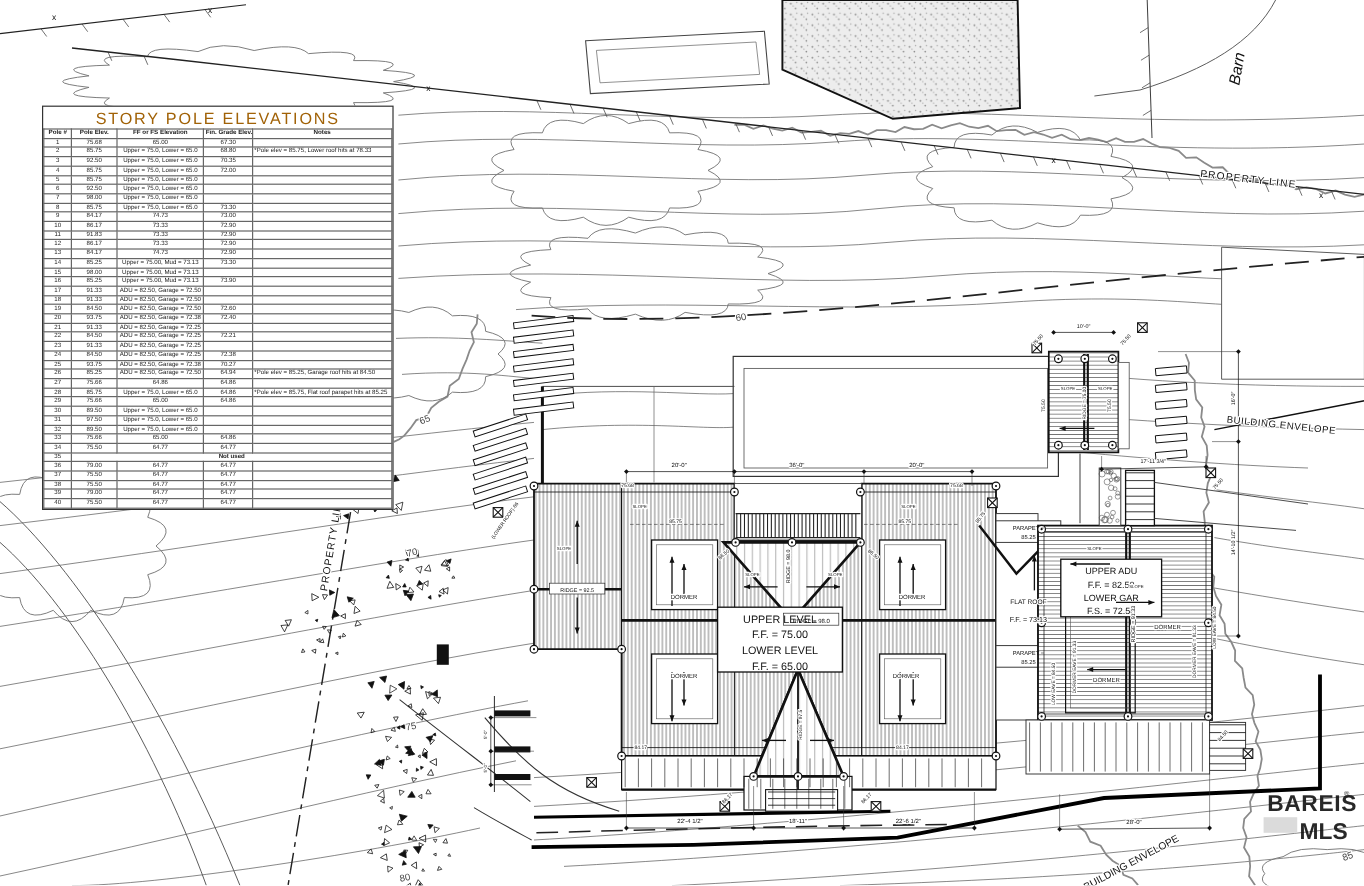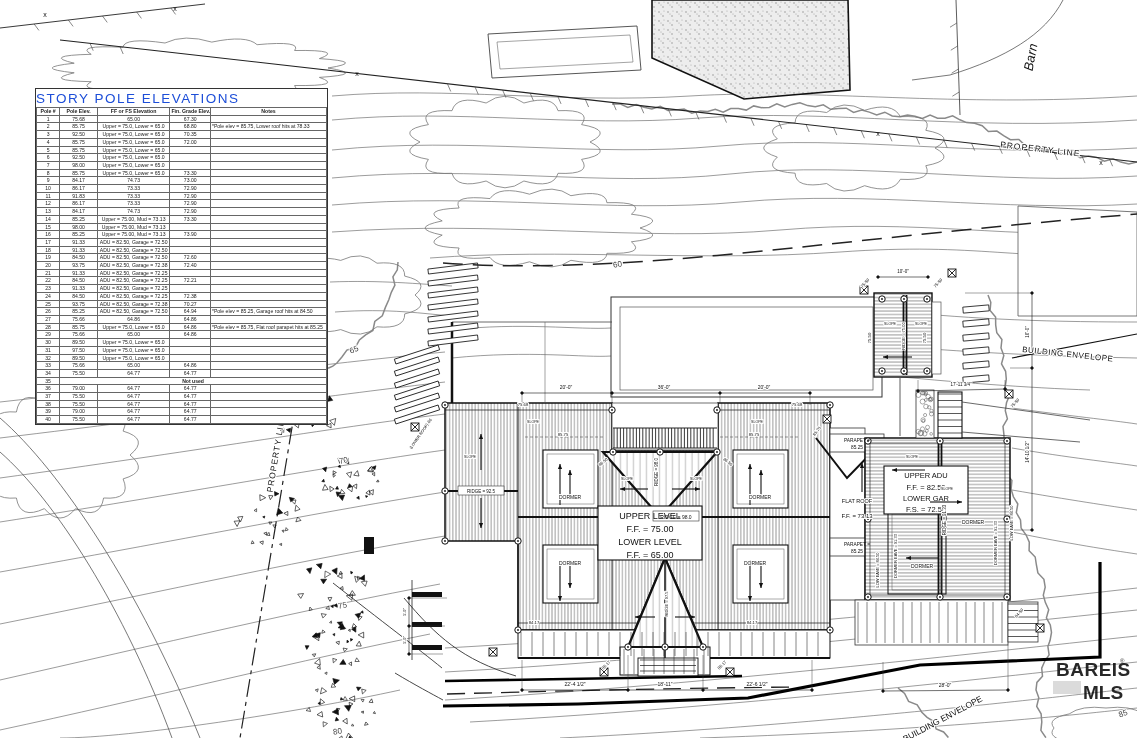--- a/index.html
+++ b/index.html
@@ -6,21 +6,21 @@
   #canvas{position:relative;width:1137px;height:738px;background:#fff;overflow:hidden;
           font-family:"Liberation Sans",sans-serif;}
   svg{position:absolute;left:0;top:0;}
   .t{font-family:"Liberation Sans",sans-serif;fill:#111;}
   .mid{text-anchor:middle;}
   .halo{paint-order:stroke;stroke:#fff;stroke-width:2px;stroke-linejoin:round;}
   .gray{fill:#444;}
   
   #table-box{position:absolute;left:35px;top:88px;width:291px;background:#fff;
              border:1.2px solid #333;z-index:5;}
-  #table-box .ttl{text-align:left;font-size:13.5px;letter-spacing:1.5px;color:#1d4ed8;
+  #table-box .ttl{text-align:center;font-size:13.5px;letter-spacing:1.5px;color:#a16207;
                   padding:2px 0 1px 0;}
   #spe{width:100%;border-collapse:collapse;table-layout:fixed;}
   #spe th,#spe td{border:0.5px solid #666;font-size:5.1px;line-height:6.7px;
                   padding:0 1px;color:#222;overflow:hidden;white-space:nowrap;}
   #spe th{font-weight:bold;text-align:center;font-size:5.2px;}
   #spe td{text-align:center;}
   #spe td.notes{text-align:left;}
   #spe td.nu{font-weight:bold;text-align:center;}
   #spe col.c0{width:8%;} #spe col.c1{width:13%;} #spe col.c2{width:25%;}
   #spe col.c3{width:14%;} #spe col.c4{width:40%;}

